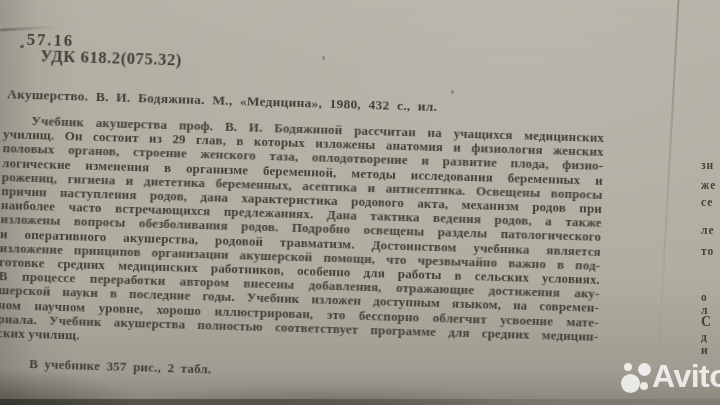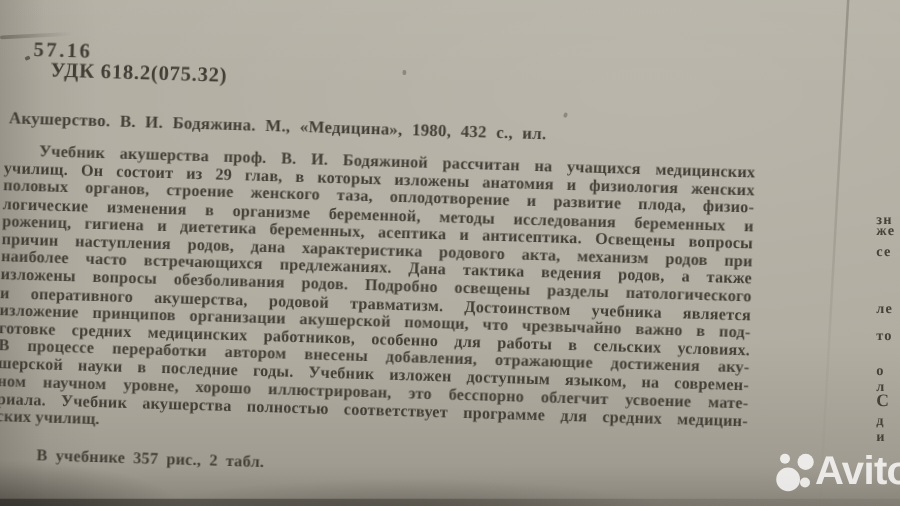--- a/index.html
+++ b/index.html
@@ -108,25 +108,25 @@
       <div class="bline j">шерской науки в последние годы. Учебник изложен доступным языком, на современ-</div>
       <div class="bline j">ном научном уровне, хорошо иллюстрирован, это бесспорно облегчит усвоение мате-</div>
       <div class="bline j">риала. Учебник акушерства полностью соответствует программе для средних медицин-</div>
       <div class="bline">ских училищ.</div>
     </div>
 
     <div class="footer">В учебнике 357 рис., 2 табл.</div>
   </div>
 
   <div class="fragments">
-    <span class="frag" style="top:170px">зн</span>
+    <span class="frag" style="top:159px">зн</span>
     <span class="frag" style="top:179px">же</span>
     <span class="frag" style="top:196px">се</span>
-    <span class="frag" style="top:241px">ле</span>
-    <span class="frag" style="top:263px">то</span>
+    <span class="frag" style="top:224px">ле</span>
+    <span class="frag" style="top:245px">то</span>
     <span class="frag" style="top:291px">о</span>
     <span class="frag" style="top:304px">л</span>
     <span class="frag big" style="top:316px">С</span>
     <span class="frag" style="top:331px">д</span>
     <span class="frag" style="top:344px">и</span>
   </div>
 
   <div class="wm">
     <span class="c c1"></span>
     <span class="c c2"></span>

